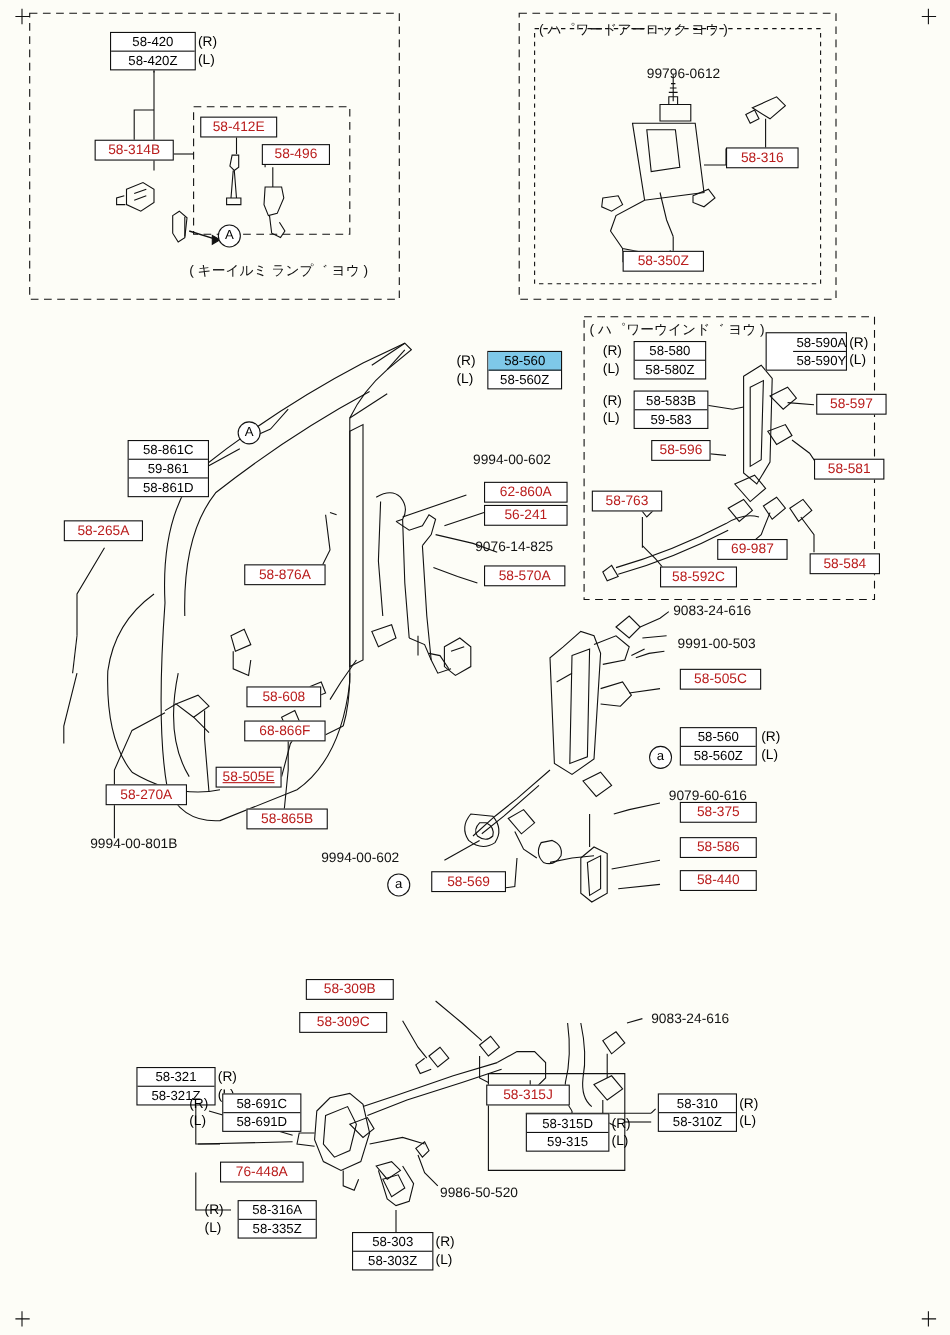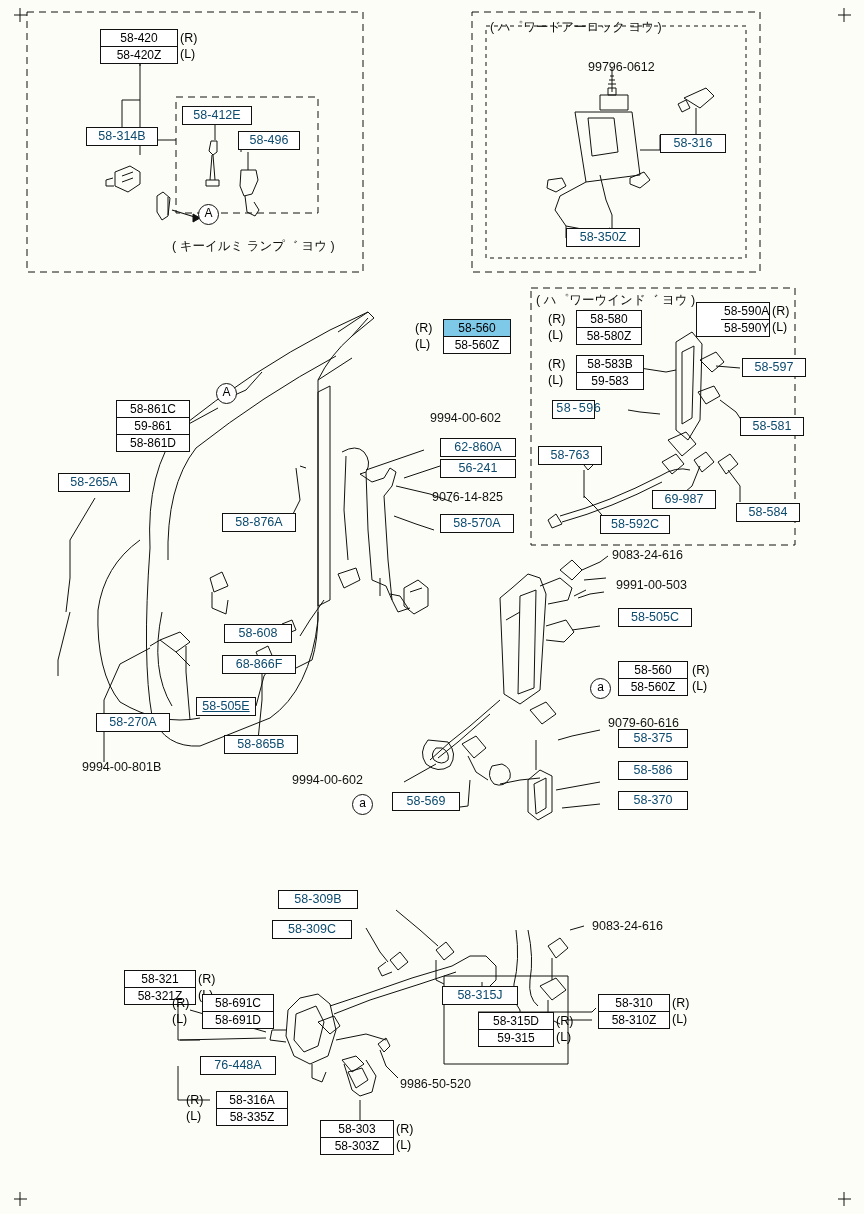--- a/index.html
+++ b/index.html
@@ -1,19 +1,19 @@
 <!DOCTYPE html>
 <html><head>
 <meta charset="utf-8">
 <style>
   html,body{margin:0;padding:0;background:#fdfdf7;}
   body{width:864px;height:1214px;position:relative;font-family:"Liberation Sans",sans-serif;overflow:hidden;}
   #sheet{position:absolute;left:0;top:0;width:864px;height:1214px;}
   svg.art{position:absolute;left:0;top:0;width:864px;height:1214px;pointer-events:none;}
-  .lbl{position:absolute;border:1px solid #111;background:#fff;color:#0c4a6e;
+  .lbl{position:absolute;border:1px solid #111;background:#fff;color:#b91c1c;
        font-size:12.5px;line-height:15px;text-align:center;white-space:nowrap;
        padding:1px 3px;box-sizing:border-box;}
   .plain{position:absolute;background:transparent;border:none;font-size:12.5px;
          color:#111;white-space:nowrap;}
   .stack{position:absolute;border:1px solid #111;background:#fff;box-sizing:border-box;}
   .stack>div{border-bottom:1px solid #111;font-size:12px;line-height:16px;text-align:center;padding:0 3px;white-space:nowrap;}
   .stack>div:last-child{border-bottom:none;}
   .rowpair{position:absolute;font-size:12.5px;line-height:16px;white-space:nowrap;}
   .circ{position:absolute;border:1px solid #111;border-radius:50%;background:#fff;
         font-size:12px;text-align:center;line-height:17px;width:19px;height:19px;}
@@ -268,21 +268,21 @@
 
   <div class="rowpair" style="left:548px;top:356px;">
     <div>(R)</div>
     <div>(L)</div>
   </div>
   <div class="stack" style="left:576px;top:355px;width:68px;">
     <div>58-583B</div>
     <div>59-583</div>
   </div>
 
-  <div class="lbl" style="left:552px;top:400px;width:43px;font-family:Liberation Mono, monospace;">58-596</div>
+  <div class="lbl" style="left:592px;top:400px;width:54px;">58-596</div>
   <div class="lbl" style="left:538px;top:446px;width:64px;">58-763</div>
 
   <div class="stack" style="left:696px;top:302px;width:74px;padding-left:24px;">
     <div>58-590A</div>
     <div>58-590Y</div>
   </div>
   <div class="rowpair" style="left:772px;top:303px;">
     <div>(R)</div>
     <div>(L)</div>
   </div>
@@ -329,21 +329,21 @@
     <div>58-560Z</div>
   </div>
   <div class="rowpair" style="left:692px;top:662px;">
     <div>(R)</div>
     <div>(L)</div>
   </div>
 
   <div class="plain" style="left:608px;top:704px;margin-top:12px;">9079-60-616</div>
   <div class="lbl" style="left:618px;top:729px;width:70px;">58-375</div>
   <div class="lbl" style="left:618px;top:761px;width:70px;">58-586</div>
-  <div class="lbl" style="left:618px;top:791px;width:70px;">58-370</div>
+  <div class="lbl" style="left:618px;top:791px;width:70px;">58-440</div>
 
   <div class="lbl" style="left:278px;top:890px;width:80px;">58-309B</div>
   <div class="lbl" style="left:272px;top:920px;width:80px;">58-309C</div>
   <div class="plain" style="left:592px;top:919px;">9083-24-616</div>
 
   <div class="stack" style="left:124px;top:970px;width:72px;">
     <div>58-321</div>
     <div>58-321Z</div>
   </div>
   <div class="rowpair" style="left:198px;top:971px;">

